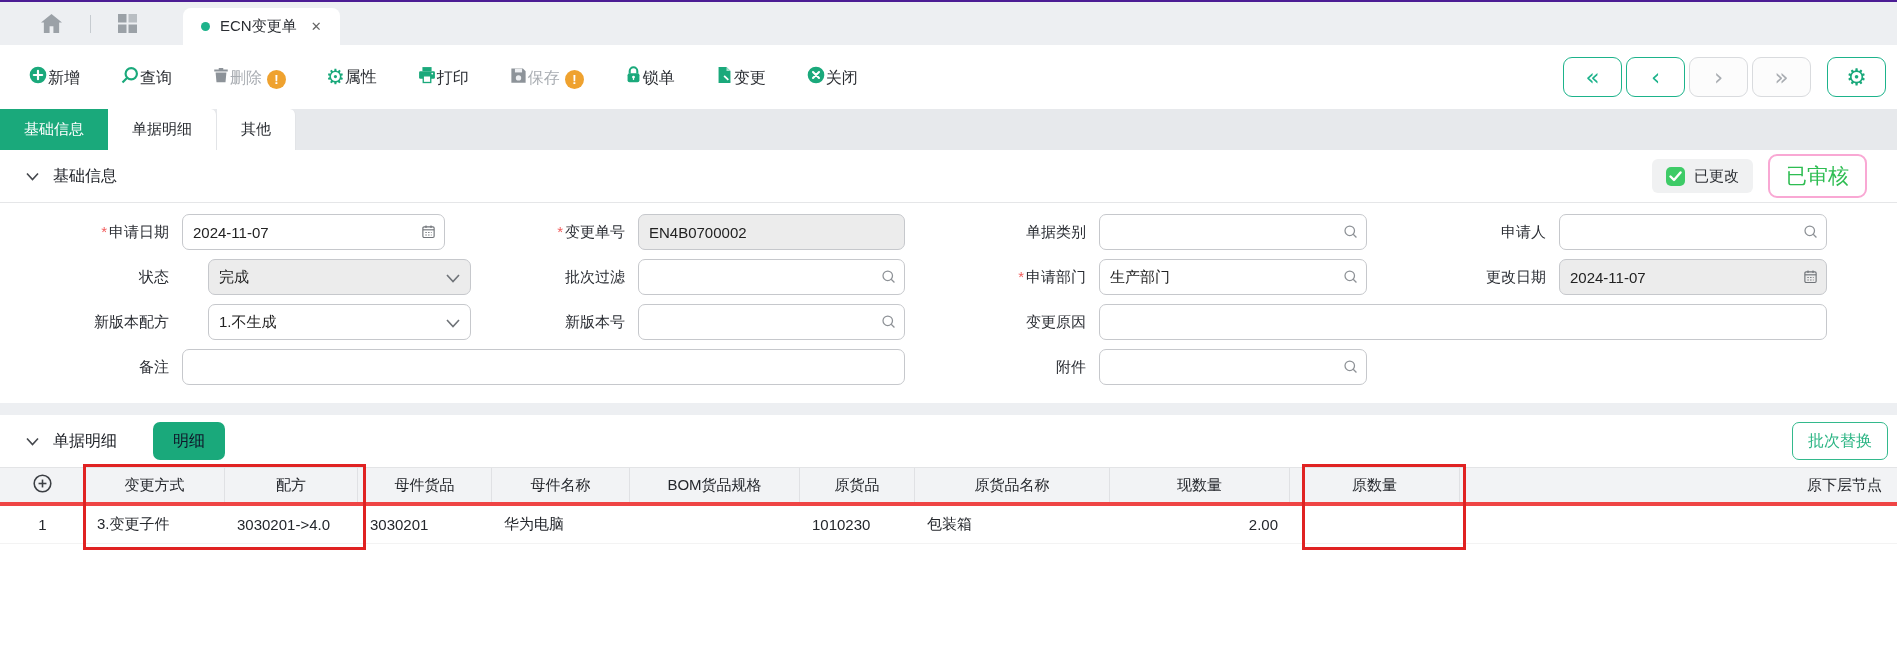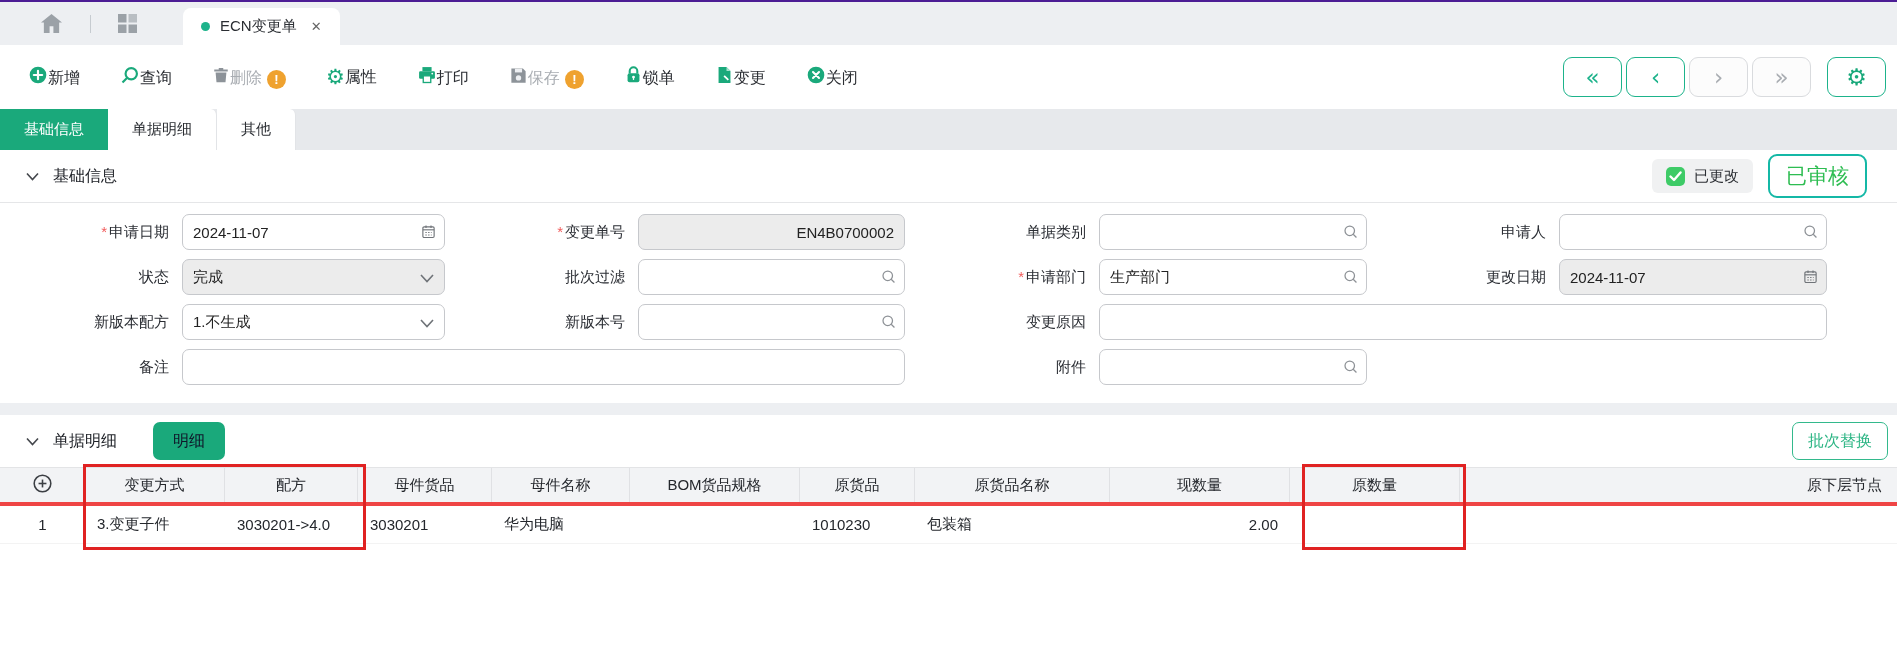--- a/index.html
+++ b/index.html
@@ -48,38 +48,38 @@
   
   .sec-head { height:52px; display:flex; align-items:center; padding:0 30px 0 26px; background:#fff; }
   .chev { display:flex; cursor:pointer; }
   .sec-title { font-size:16px; color:#202329; margin-left:14px; }
   .sec-head.bordered { border-bottom:1px solid #e5e6e8; }
   .sec1-right { margin-left:auto; display:flex; align-items:center; gap:15px; }
   .changed-pill { height:34px; background:#f0f1f2; border-radius:6px; display:flex;
                   align-items:center; gap:9px; padding:0 14px; font-size:15px; color:#2b2e33; }
   .checkbox { width:19px; height:19px; border-radius:5px; background:#3ecb67;
               display:flex; align-items:center; justify-content:center; cursor:pointer; }
-  .approved-btn { height:44px; box-sizing:border-box; border:2px solid #14b8a6; border-radius:9px;
+  .approved-btn { height:44px; box-sizing:border-box; border:2px solid #f9a8d4; border-radius:9px;
                   background:#fff; color:#2ebd52; font-size:21px; padding:0 16px;
                   display:flex; align-items:center; cursor:pointer; }
 
   
   .form { display:grid; padding:11px 8px 18px 15px; row-gap:9px;
           grid-template-columns:167px 263px 193px 267px 194px 268px 192px 268px; background:#fff; }
   .flabel { font-size:15px; color:#2a2d33; text-align:right; padding-right:13px;
             line-height:36px; white-space:nowrap; box-sizing:border-box; }
   .star { color:#f15b5b; margin-right:2px; }
   .finput { position:relative; height:36px; }
   .finput input, .selbox { width:100%; height:36px; box-sizing:border-box;
             border:1px solid #c6c8cc; border-radius:7px; background:#fff;
             font-size:15px; color:#222; font-family:inherit; }
   .finput input { padding:0 30px 0 10px; outline:none; }
-  .finput.plain input { padding-right:10px;text-align:right; }
+  .finput.plain input { padding-right:10px; }
   .finput.gray input, .selbox.gray { background:#ececec; }
-  .selbox { display:flex; align-items:center; padding:0 10px; cursor:pointer; }
+  .selbox { display:flex; align-items:center; padding:0 10px; cursor:pointer;margin-left:26px; }
   .selbox .selval { flex:1; }
   .f-icon { position:absolute; right:9px; top:10px; display:flex; }
   .span3 { grid-column:span 3; }
 
   .gap { height:12px; background:#edeff2; }
 
   
   .detail-btn { height:38px; padding:0 20px; margin-left:36px; background:#1aa97b; color:#0f172a;
                 font-size:16px; border-radius:7px; display:flex; align-items:center; cursor:pointer; }
   .batch-btn { margin-left:auto; height:38px; box-sizing:border-box; padding:0 15px;

